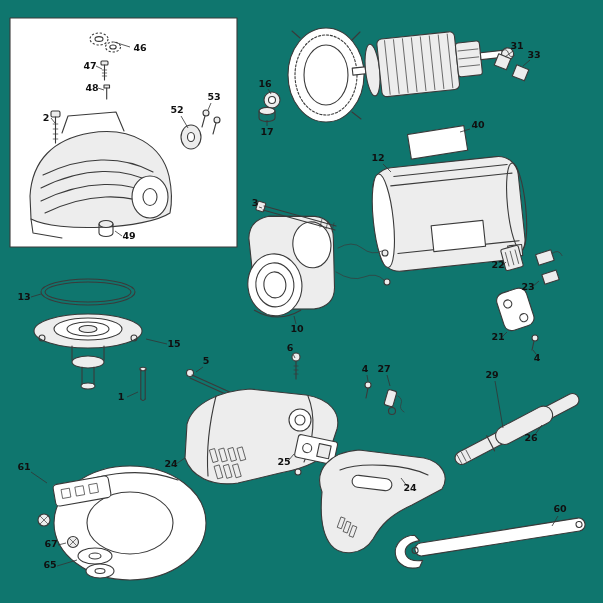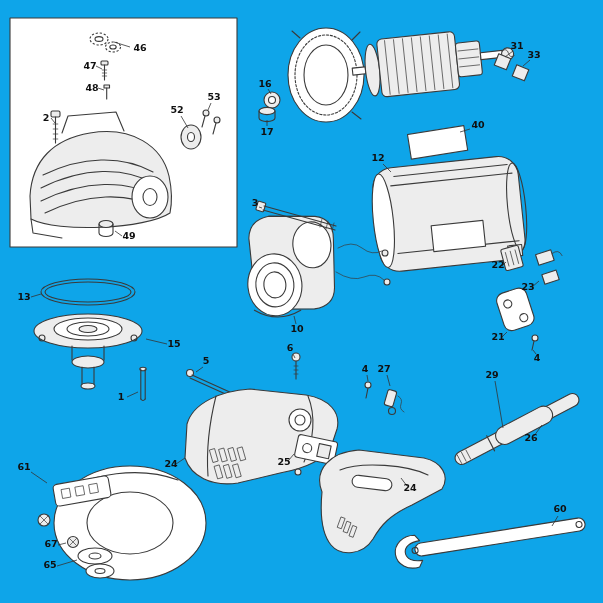--- a/index.html
+++ b/index.html
@@ -1,16 +1,16 @@
 <!DOCTYPE html>
 <html><head>
 <meta charset="utf-8">
 <style>
   html,body{margin:0;padding:0;background:#ffffff;}
-  .page{width:603px;height:603px;position:relative;background:#0ea5e9;overflow:hidden;
+  .page{width:603px;height:603px;position:relative;background:#0f766e;overflow:hidden;
         font-family:"DejaVu Sans",sans-serif;}
   svg{display:block;}
   .ln{fill:none;stroke:#3a3a3a;stroke-width:1.1;stroke-linecap:round;stroke-linejoin:round;}
   .lf{fill:#ededed;stroke:#3a3a3a;stroke-width:1.1;stroke-linejoin:round;}
   .lw{fill:#ffffff;stroke:#3a3a3a;stroke-width:1.1;stroke-linejoin:round;}
   .thin{stroke-width:0.7;}
   .serr{stroke-dasharray:2.2 1.8;}
   .leader{stroke:#333333;stroke-width:0.8;fill:none;}
   .num{font-family:"DejaVu Sans",sans-serif;font-size:9.5px;font-weight:bold;fill:#101010;text-anchor:middle;}
 </style>

